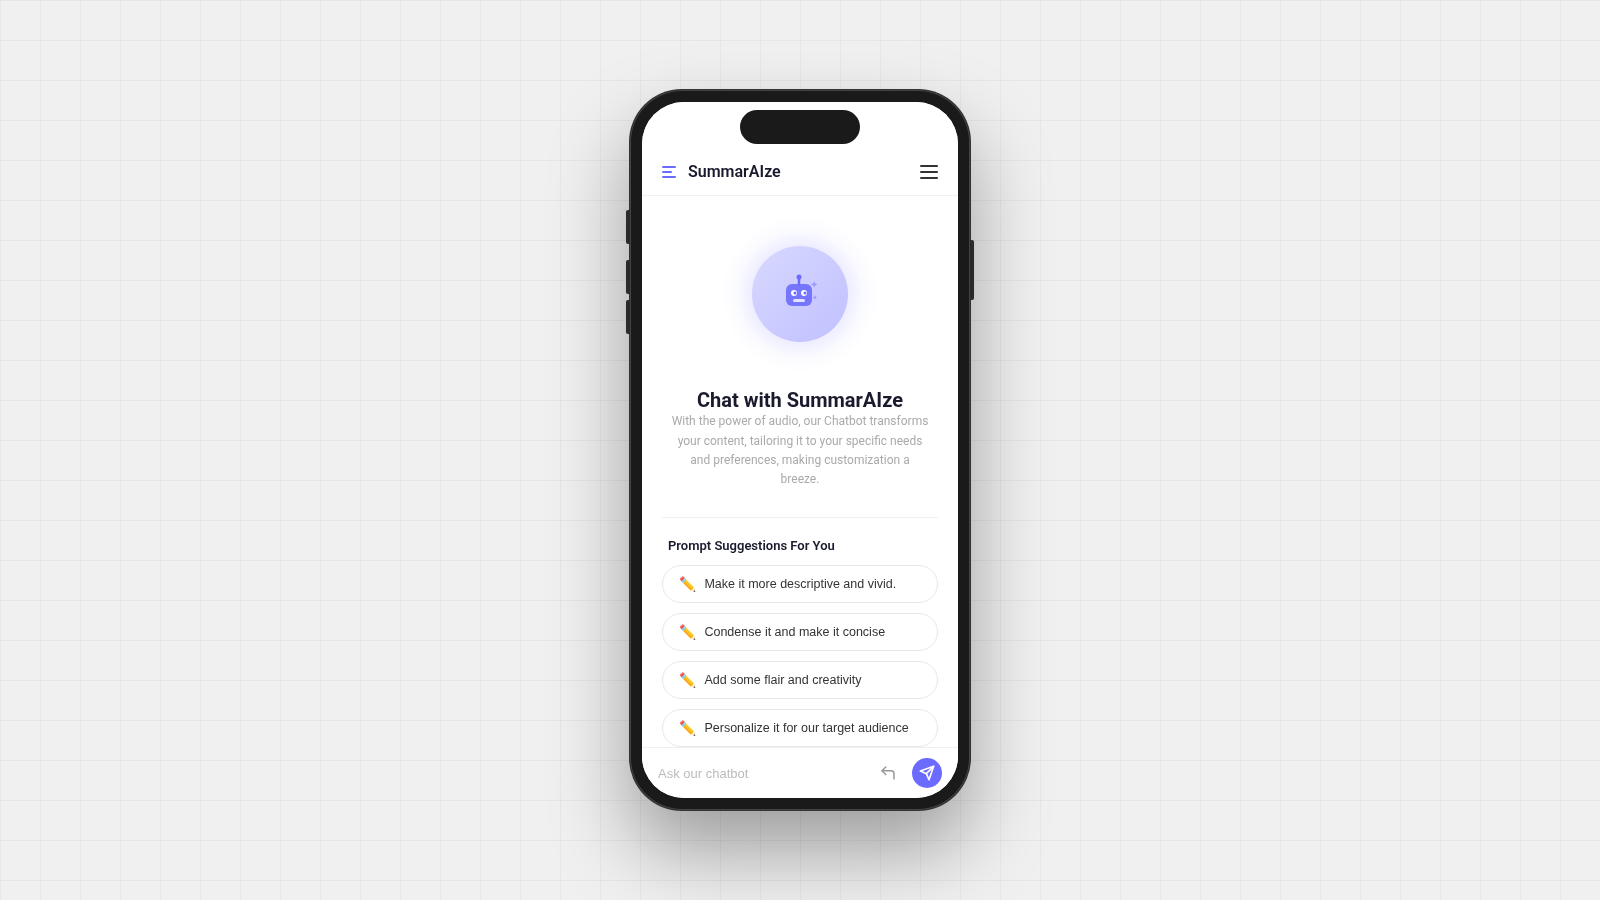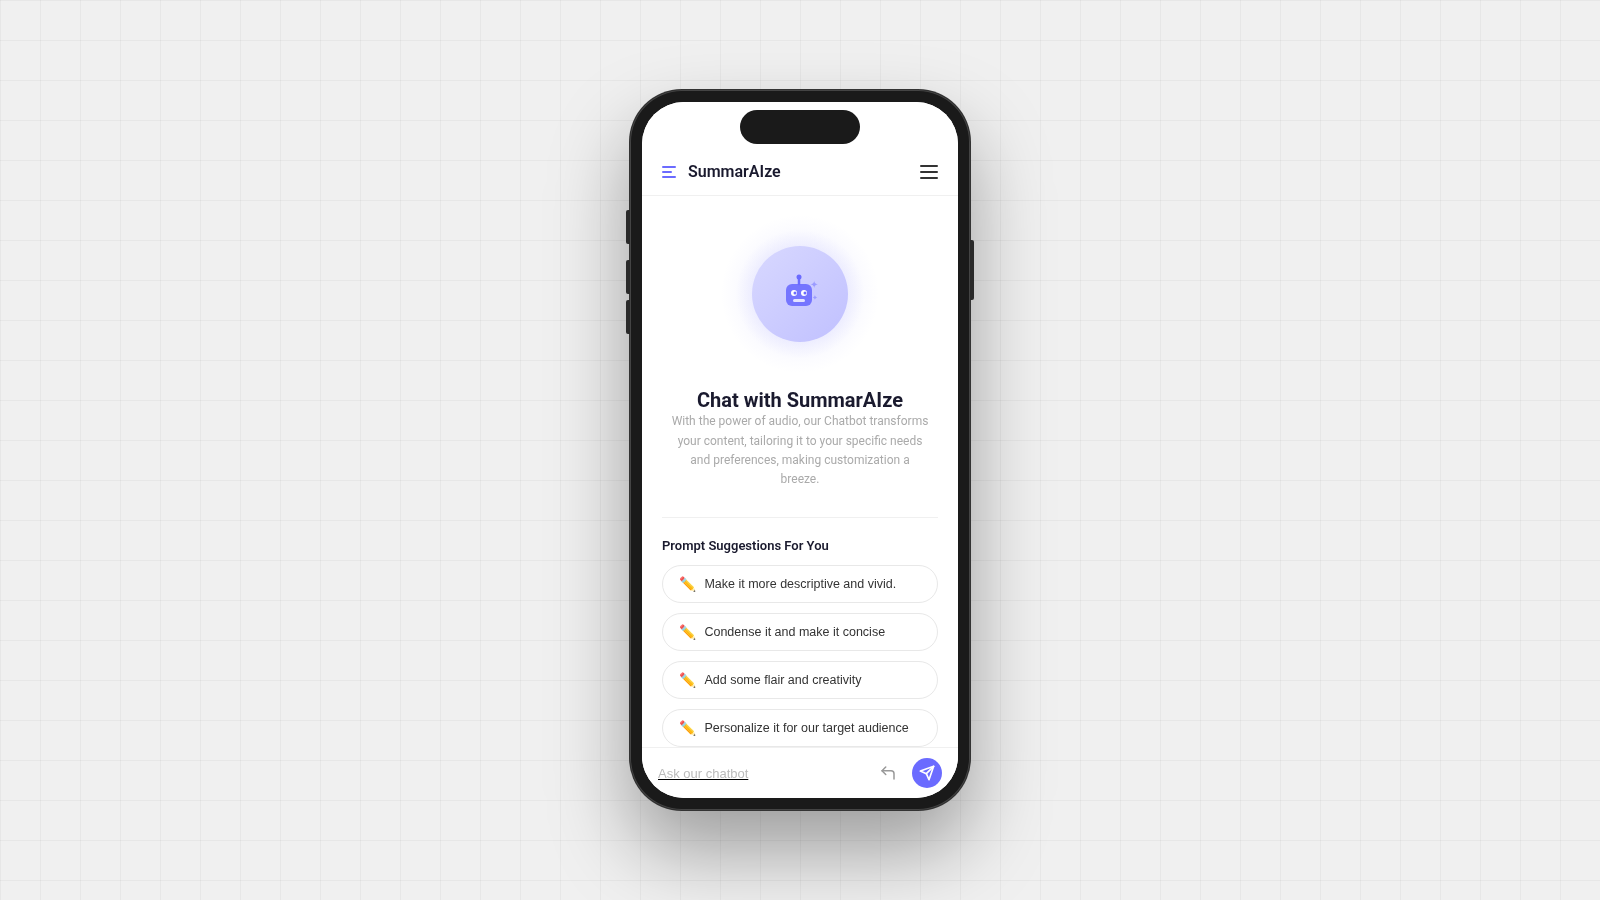--- a/index.html
+++ b/index.html
@@ -219,20 +219,21 @@
       margin-bottom: 20px;
     }
 
     
     .suggestions-label {
       font-size: 13px;
       font-weight: 600;
       color: #1a1a2e;
       align-self: flex-start;
       margin-bottom: 12px;
+      margin-left: 6px;
     }
 
     .suggestions-list {
       width: 100%;
       display: flex;
       flex-direction: column;
       gap: 10px;
     }
 
     .suggestion-btn {
@@ -256,21 +257,20 @@
     }
 
     
     .input-bar {
       padding: 10px 16px;
       background: #fff;
       border-top: 1px solid #f0f0f0;
       display: flex;
       align-items: center;
       gap: 10px;
-      text-decoration: underline;
     }
 
     .chat-input {
       flex: 1;
       border: none;
       outline: none;
       font-size: 13px;
       color: #333;
       background: transparent;
     }

